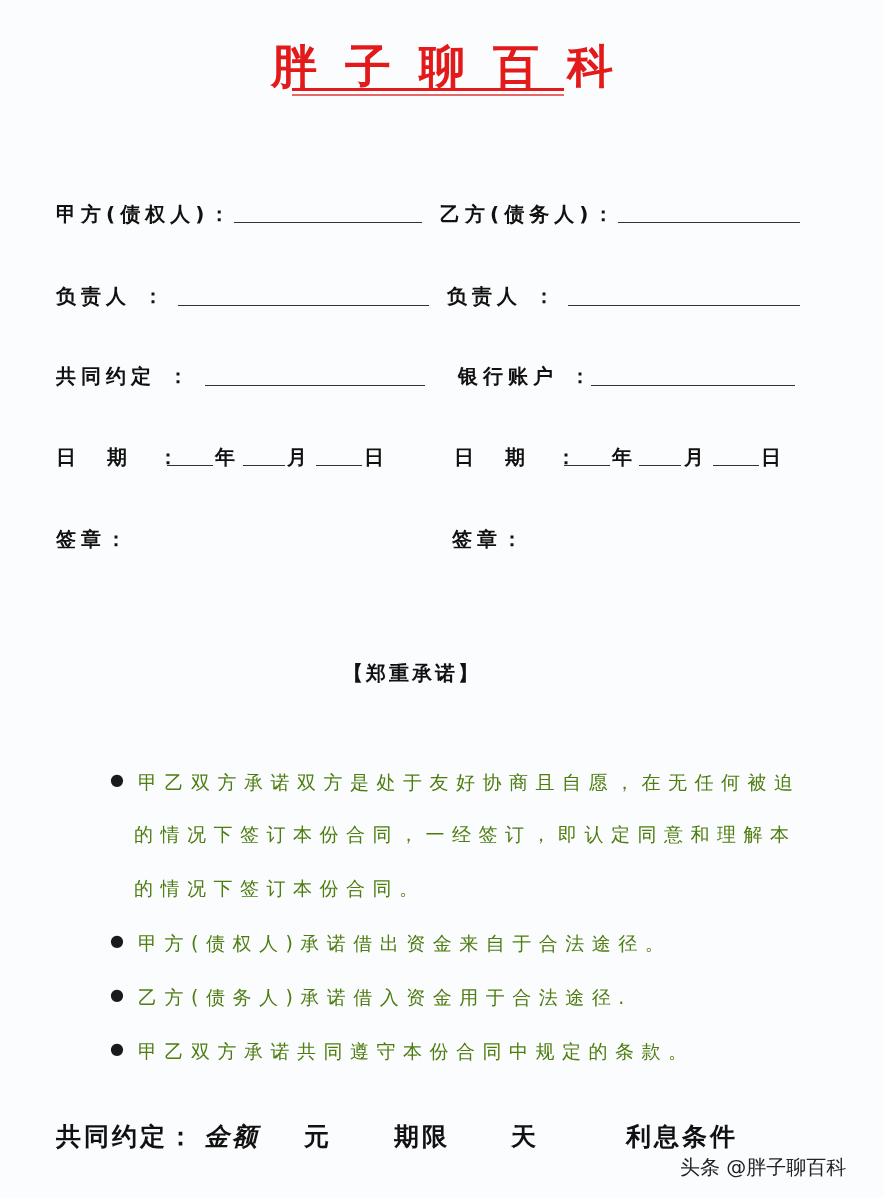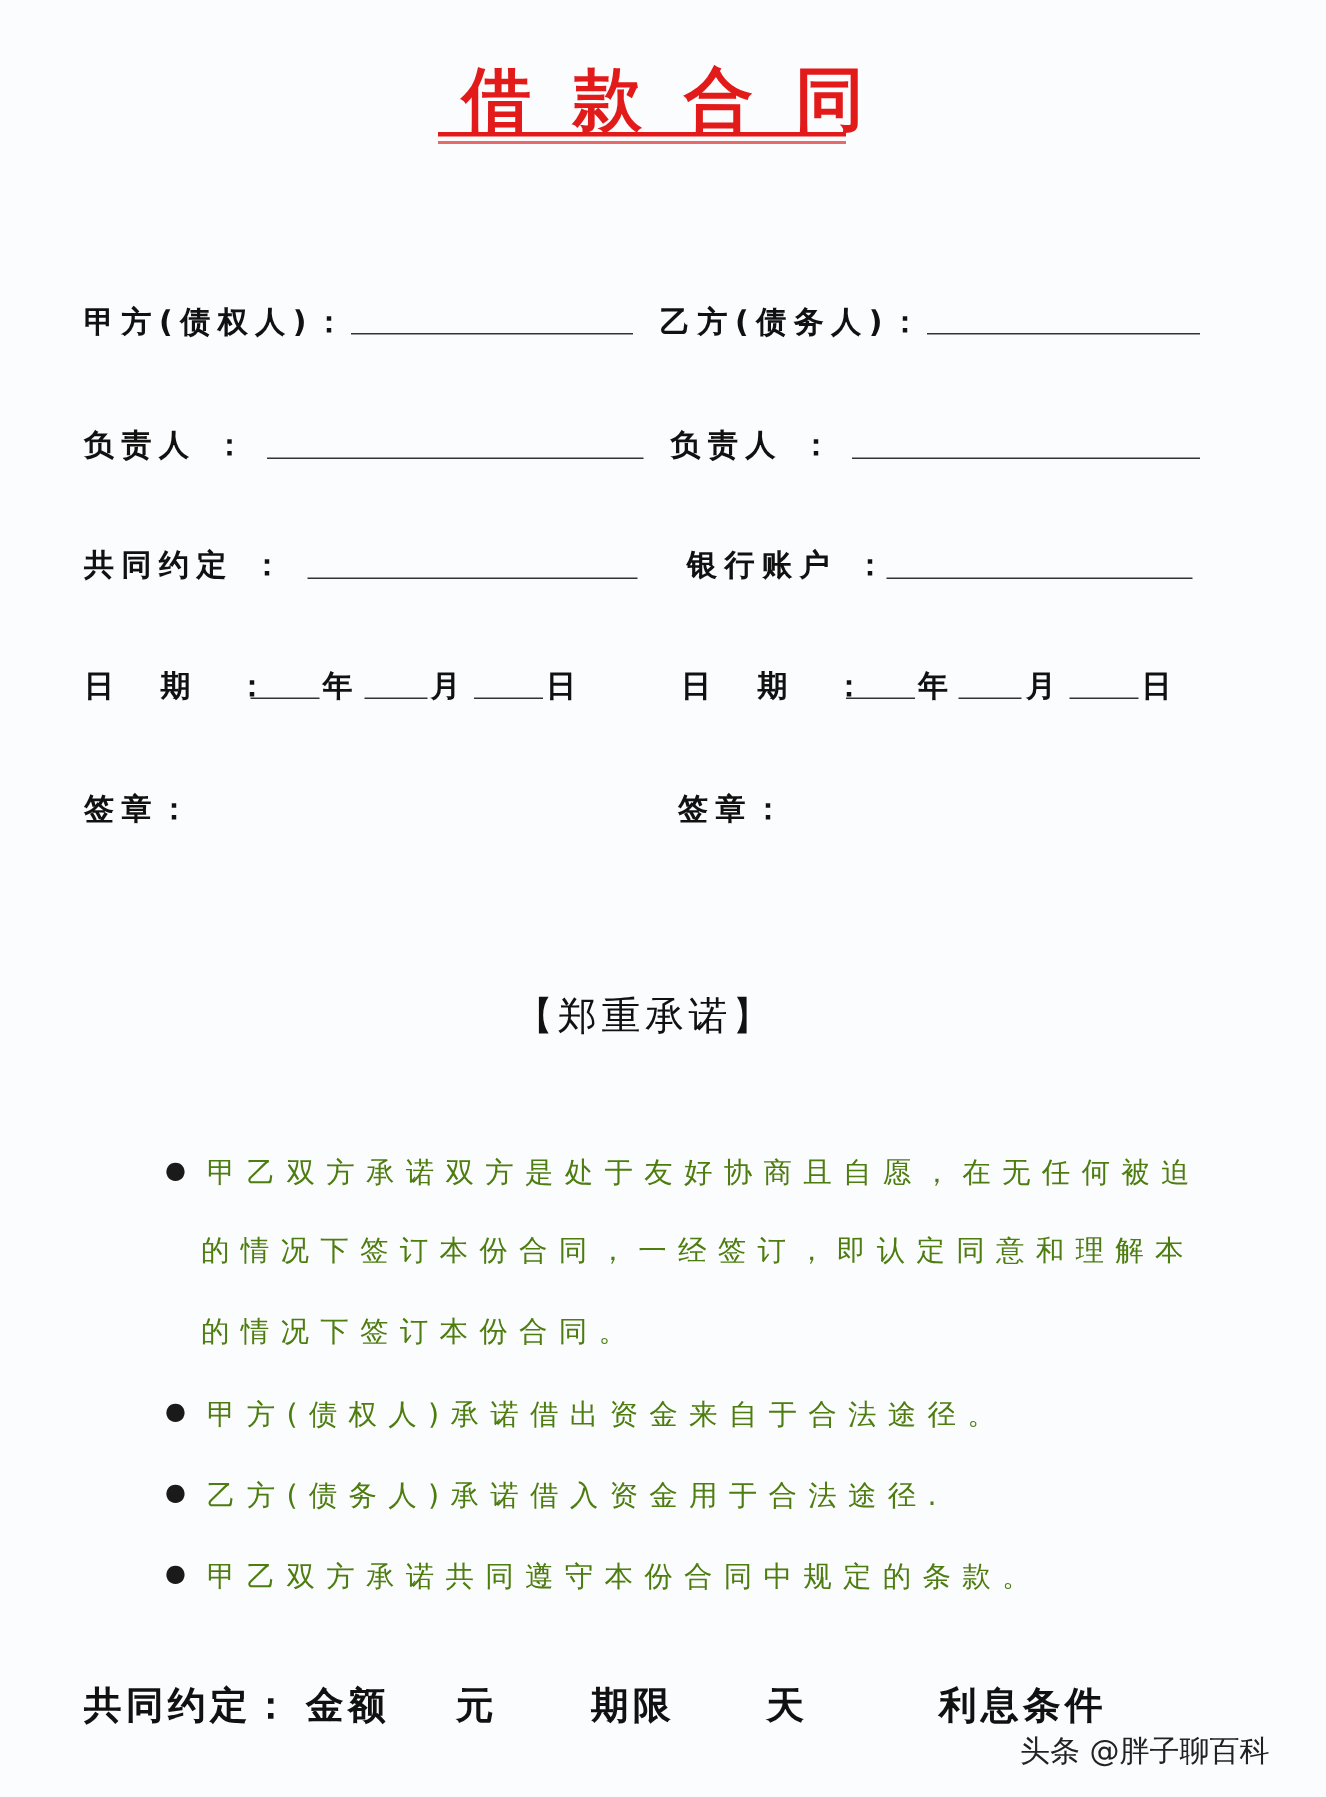--- a/index.html
+++ b/index.html
@@ -10,30 +10,30 @@
   .abs { position:absolute; white-space:nowrap; }
   .title {
     left:0; width:884px; top:36px; text-align:center;
     font-size:46px; font-weight:bold; color:#e21a1a; letter-spacing:28px;
     text-indent:28px; line-height:60px;
   }
   .title-rule1 { position:absolute; left:292px; top:88px; width:272px; height:3px; background:#e21a1a; }
   .title-rule2 { position:absolute; left:292px; top:94px; width:272px; height:2px; background:#e76a6a; }
   .lbl { font-size:20px; font-weight:bold; letter-spacing:5px; line-height:24px; }
   .line { position:absolute; height:0; border-bottom:1.5px solid #333; }
-  .heading { font-size:26px; font-weight:normal; letter-spacing:3px; }
+  .heading { font-size:20px; font-weight:bold; letter-spacing:3px; }
   .bullet { font-size:19px; letter-spacing:7.5px; line-height:24px; color:#4d7c0f; }
   .dot { font-size:16px; color:#1a1a1a; }
   .footer { font-size:25px; font-weight:bold; letter-spacing:3px; }
   .wm { font-size:20px; color:#222; letter-spacing:0px; }
 </style>
 </head>
 <body>
 
-<div class="abs title">借款合同</div>
+<div class="abs title">胖子聊百科</div>
 <div class="title-rule1"></div>
 <div class="title-rule2"></div>
 
 <div class="abs lbl" style="left:56px;top:202px;">甲方(债权人)：</div>
 <div class="line" style="left:234px;top:222px;width:188px;"></div>
 <div class="abs lbl" style="left:440px;top:202px;">乙方(债务人)：</div>
 <div class="line" style="left:618px;top:222px;width:182px;"></div>
 
 <div class="abs lbl" style="left:56px;top:284px;">负责人  ：</div>
 <div class="line" style="left:178px;top:305px;width:251px;"></div>
@@ -76,19 +76,19 @@
   <div class="abs bullet" style="left:138px;top:931px;">甲方(债权人)承诺借出资金来自于合法途径。</div>
 
   <div class="abs dot" style="left:110px;top:985px;">●</div>
   <div class="abs bullet" style="left:138px;top:985px;">乙方(债务人)承诺借入资金用于合法途径.</div>
 
   <div class="abs dot" style="left:110px;top:1039px;">●</div>
   <div class="abs bullet" style="left:138px;top:1039px;">甲乙双方承诺共同遵守本份合同中规定的条款。</div>
 </div>
 
 <div class="abs footer" style="left:56px;top:1120px;">共同约定：</div>
-<div class="abs footer" style="left:204px;top:1120px;">金额</div>
+<div class="abs footer" style="left:204px;top:1120px;font-style:italic;">金额</div>
 <div class="abs footer" style="left:304px;top:1120px;">元</div>
 <div class="abs footer" style="left:394px;top:1120px;">期限</div>
 <div class="abs footer" style="left:511px;top:1120px;">天</div>
 <div class="abs footer" style="left:586px;top:1120px;margin-left:40px;">利息条件</div>
 
 <div class="abs wm" style="left:680px;top:1154px;text-align:right;">头条 @胖子聊百科</div>
 
 </body></html>

